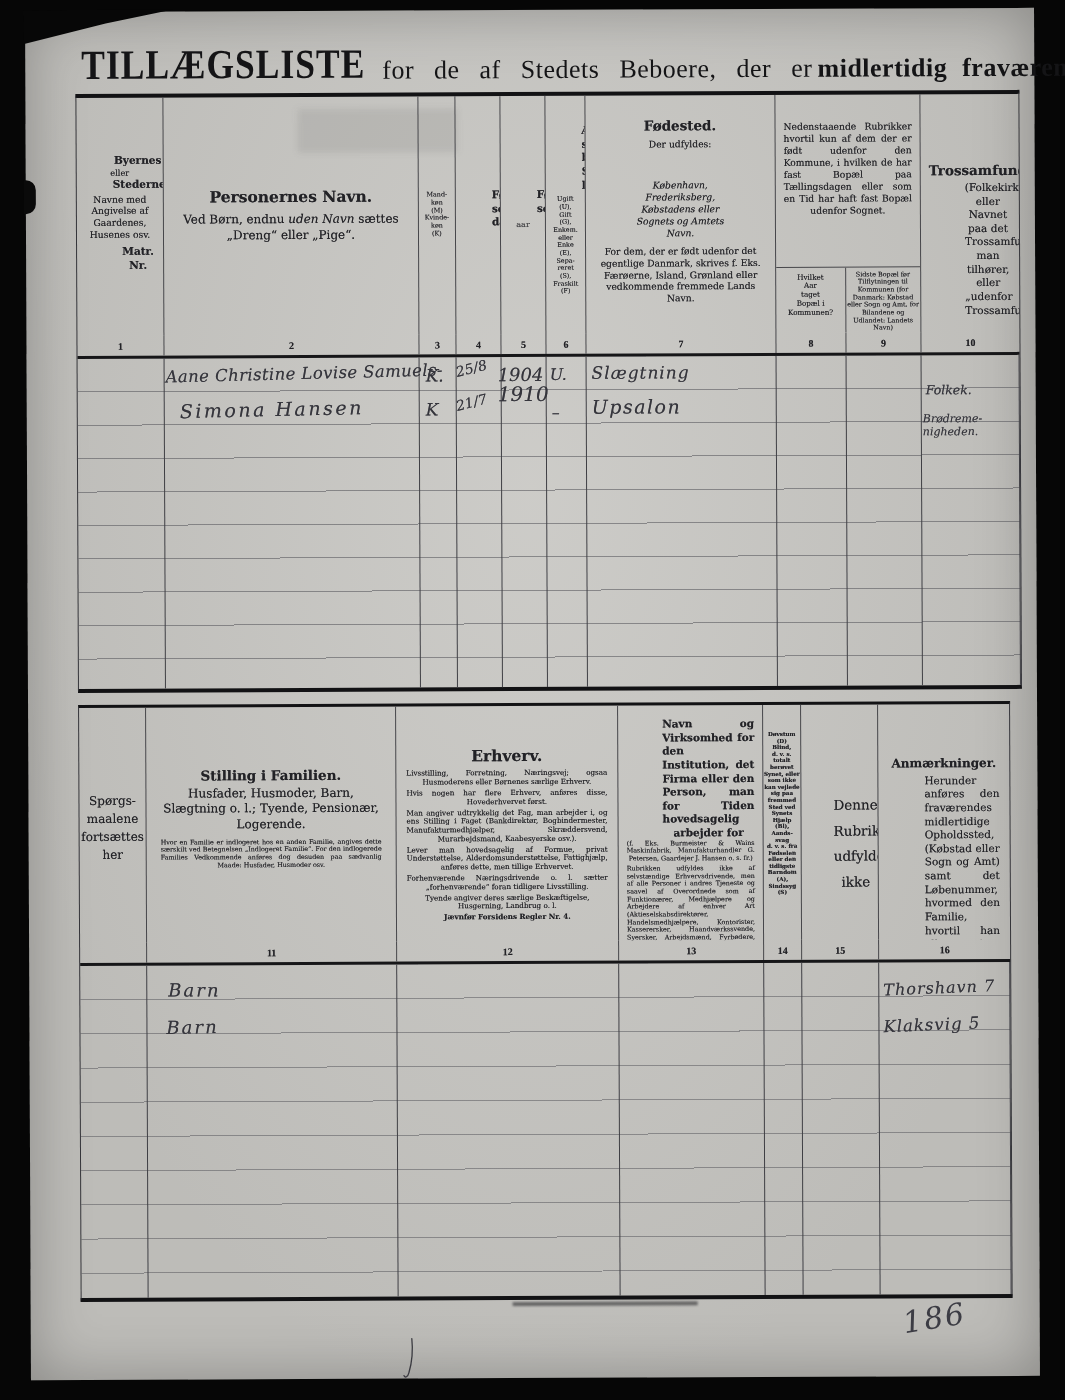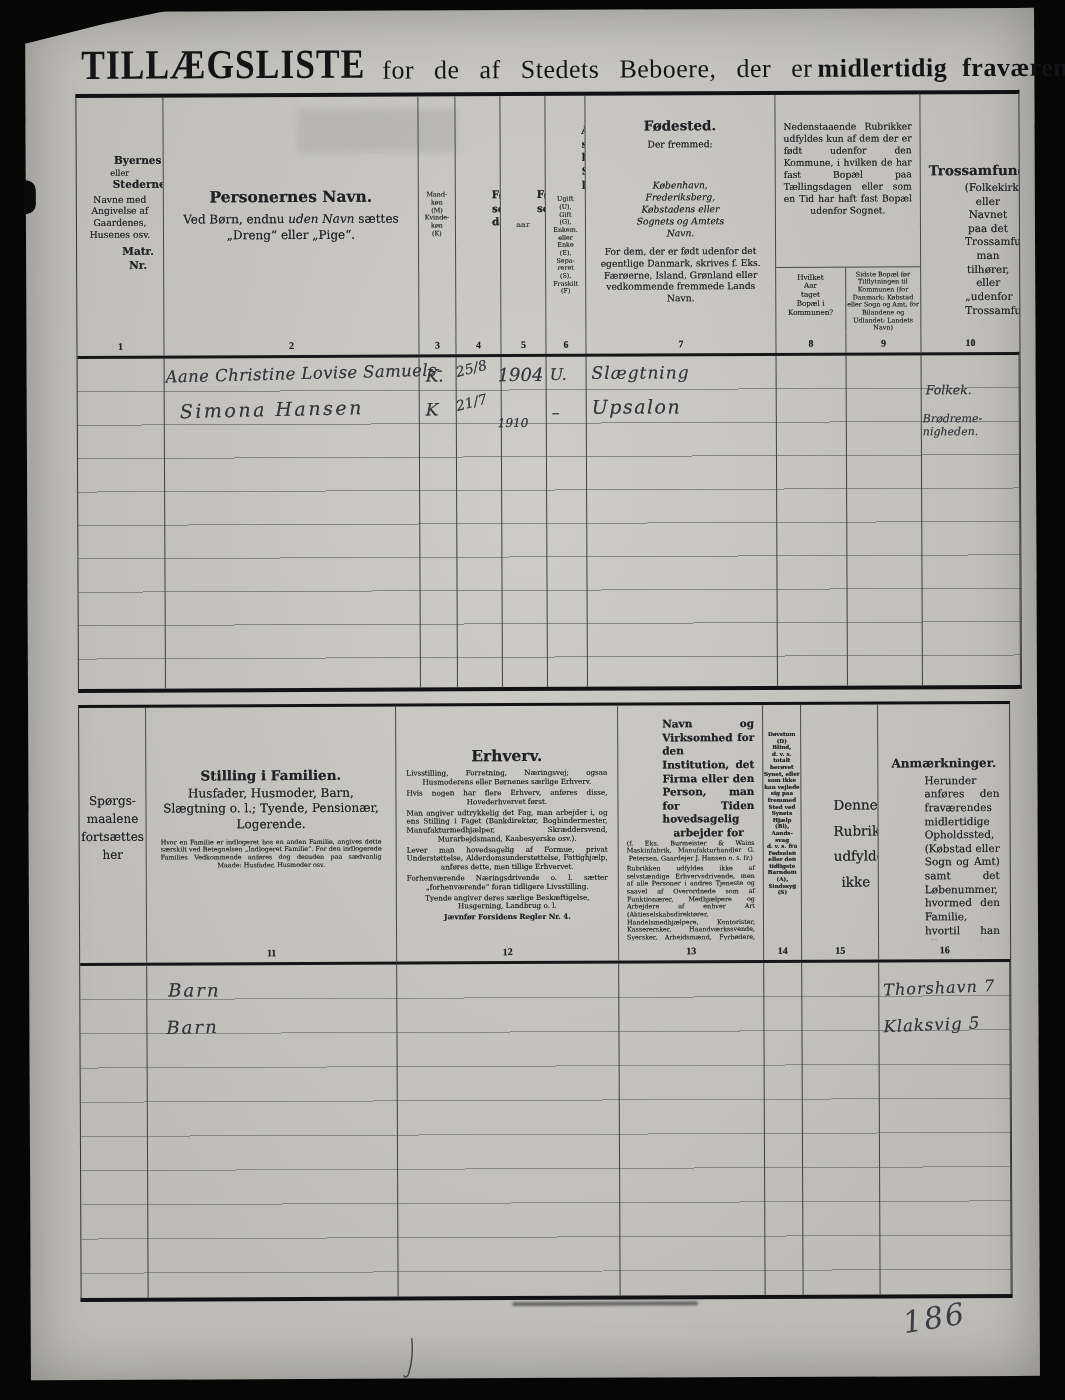--- a/index.html
+++ b/index.html
@@ -141,30 +141,30 @@
 Enke
 (E),
 Sepa-
 reret
 (S),
 Fraskilt
 (F)</div>
       </div>
       <div class="col w7 cen" style="padding:22px 12px 0 12px;">
         <div class="b s13">Fødested.</div>
-        <div class="s9 mt4">Der fremmed:</div>
+        <div class="s9 mt4">Der udfyldes:</div>
         <div class="s9 pre i">København,
 Frederiksberg,
 Købstadens eller
 Sognets og Amtets
 Navn.</div>
         <div class="s9 mt6">For dem, der er født udenfor det egentlige Danmark, skrives f. Eks. Færøerne, Island, Grønland eller vedkommende fremmede Lands Navn.</div>
       </div>
       <div class="col w89 c89">
-        <div class="c89-note jus s9">Nedenstaaende Rubrikker udfyldes kun af dem der er født udenfor den Kommune, i hvilken de har fast Bopæl paa Tællingsdagen eller som en Tid har haft fast Bopæl udenfor Sognet.</div>
+        <div class="c89-note jus s9">Nedenstaaende Rubrikker hvortil kun af dem der er født udenfor den Kommune, i hvilken de har fast Bopæl paa Tællingsdagen eller som en Tid har haft fast Bopæl udenfor Sognet.</div>
         <div class="c89-cols">
           <div class="sub8 cen s7 pre">Hvilket
 Aar
 taget
 Bopæl i
 Kommunen?</div>
           <div class="sub9 cen s6">Sidste Bopæl før Tilflytningen til Kommunen (for Danmark: Købstad eller Sogn og Amt, for Bilandene og Udlandet: Landets Navn)</div>
         </div>
       </div>
       <div class="col w10 cen" style="padding:68px 8px 0 8px;">
@@ -202,21 +202,21 @@
       <div class="hw" style="left:348px;top:8px;font-size:17px;">K.</div>
       <div class="hw" style="left:378px;top:3px;font-size:14px;transform:rotate(-14deg);">25/8</div>
       <div class="hw" style="left:420px;top:7px;font-size:18px;font-style:italic;">1904</div>
       <div class="hw" style="left:472px;top:8px;font-size:16px;">U.</div>
       <div class="hw" style="left:514px;top:6px;font-size:17px;letter-spacing:1px;">Slægtning</div>
       <div class="hw" style="left:848px;top:27px;font-size:12.5px;">Folkek.</div>
 
       <div class="hw" style="left:102px;top:40px;font-size:19px;letter-spacing:2.5px;transform:rotate(-1deg);">Simona Hansen</div>
       <div class="hw" style="left:348px;top:42px;font-size:17px;">K</div>
       <div class="hw" style="left:378px;top:37px;font-size:14px;transform:rotate(-14deg);">21/7</div>
-      <div class="hw" style="left:420px;top:59px;font-size:12px;">1910</div>
+      <div class="hw" style="left:420px;top:25px;font-size:20px;">1910</div>
       <div class="hw" style="left:474px;top:46px;font-size:16px;">–</div>
       <div class="hw" style="left:514px;top:39px;font-size:19px;letter-spacing:1.5px;">Upsalon</div>
       <div class="hw pre" style="left:845px;top:37px;font-size:11px;line-height:1.2;margin-top:20px;">Brødreme-
 nigheden.</div>
     </div>
   </div>
 
   <div class="tbl t2">
     <div class="hrow t2-head">
       <div class="col v0 cen s12 pre" style="padding-top:84px;line-height:1.5;">Spørgs-

